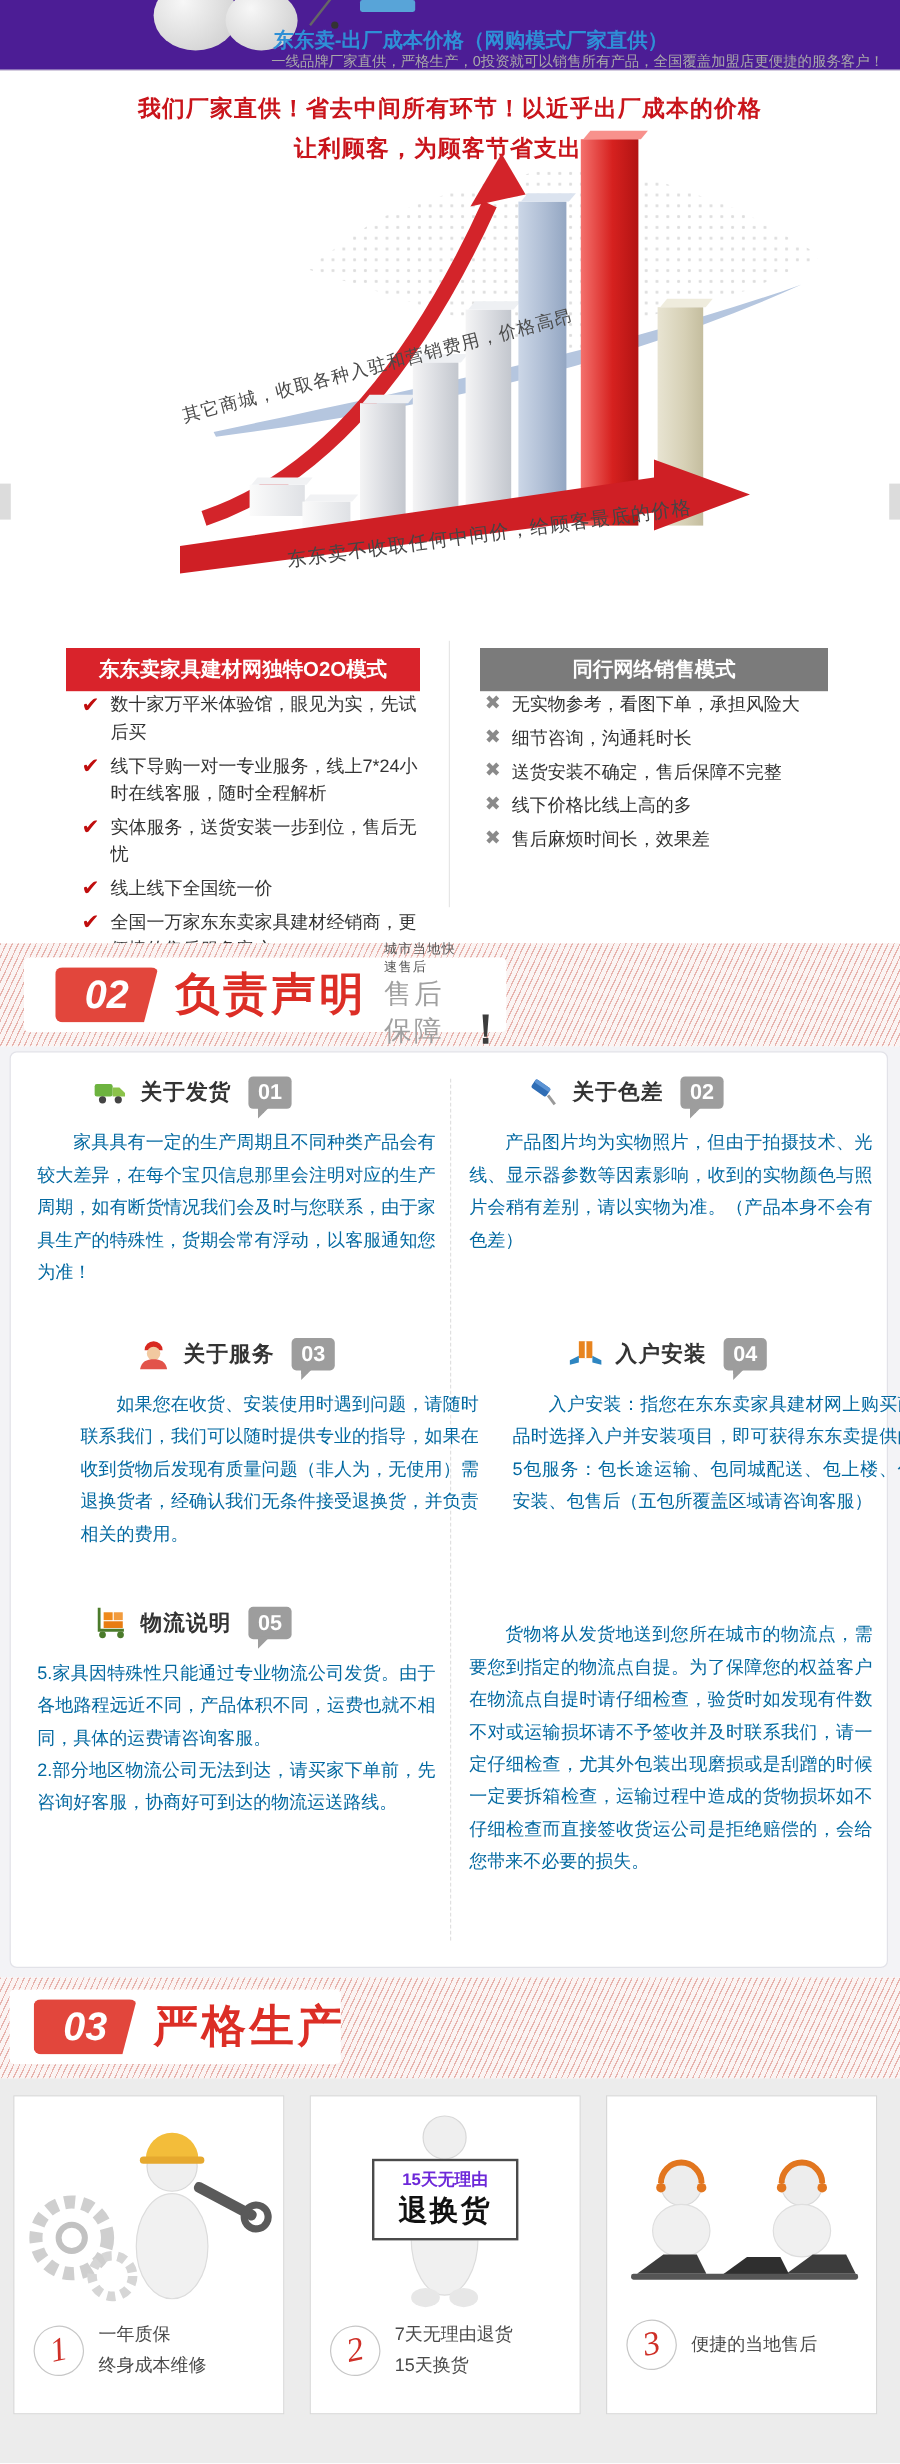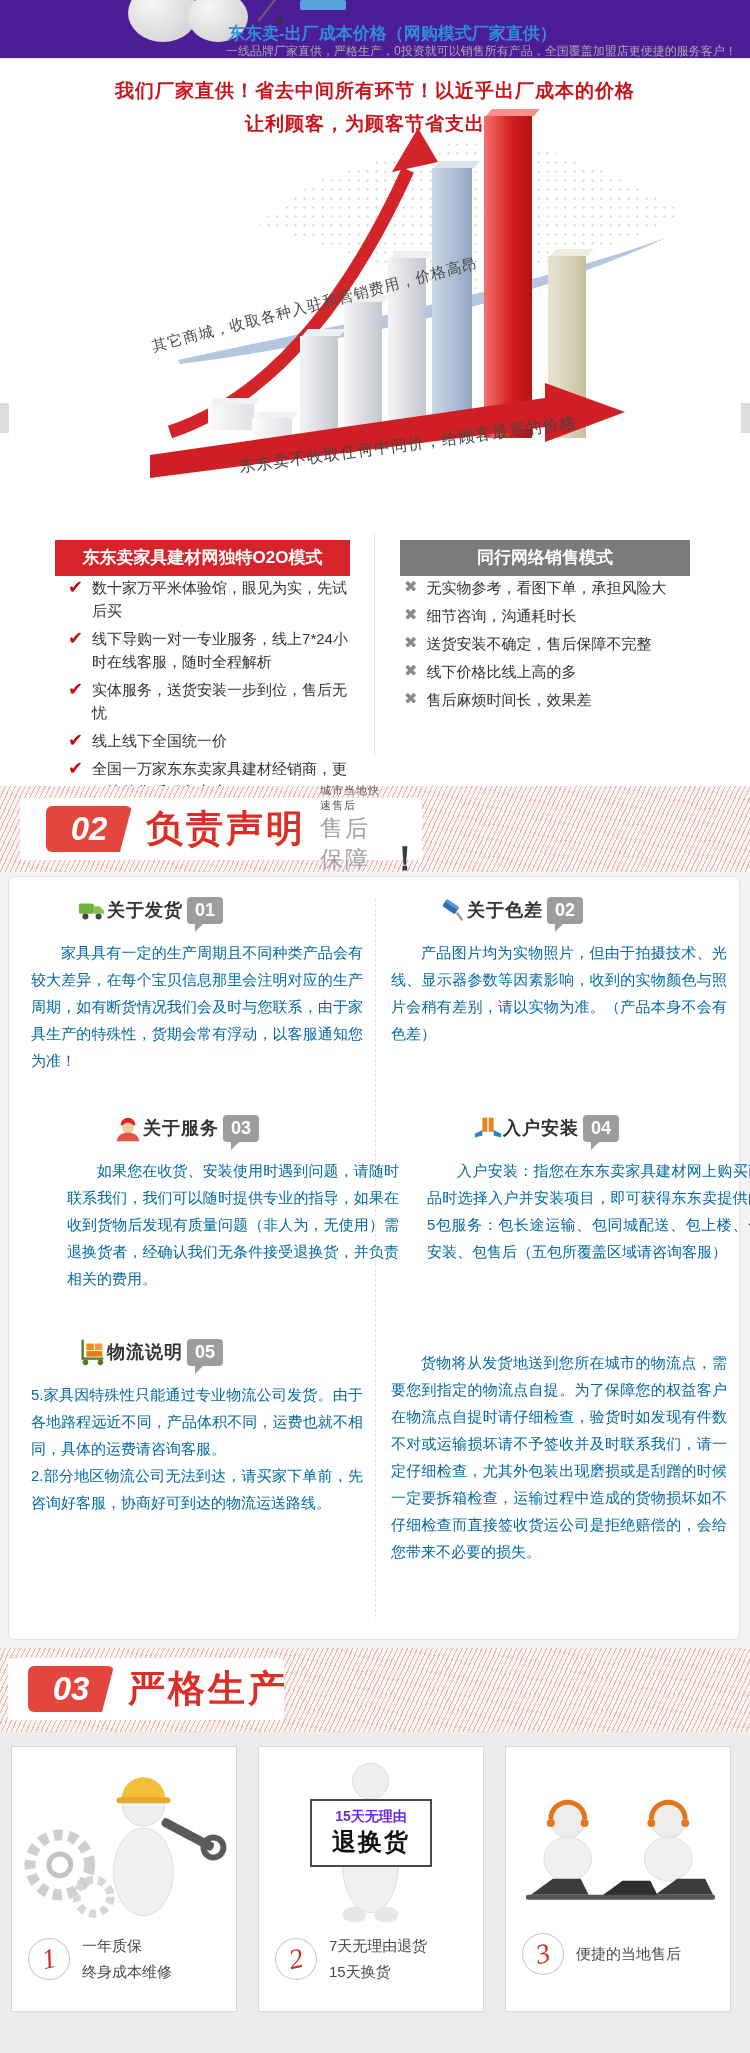--- a/index.html
+++ b/index.html
@@ -77,21 +77,21 @@
 
   
   #policy-wrap{position:absolute;left:0;top:872px;width:750px;height:776px;background:#f3f3f6;}
   #policy-card{position:absolute;left:8px;top:4px;width:732px;height:764px;background:#fff;
       border:1px solid #e2e2e8;border-radius:6px;box-sizing:border-box;}
   .policy-divider{position:absolute;left:366px;top:22px;height:718px;border-left:1px dashed #e0e0e0;}
   .policy-item{position:absolute;}
   .p-col-l{left:22px;width:332px;}
   .p-col-r{left:382px;width:336px;}
   .p-row1{top:18px;} .p-row2{top:236px;margin-left:36px;} .p-row3{top:460px;}
-  .policy-head{display:flex;align-items:center;padding-left:46px;}
+  .policy-head{display:flex;align-items:center;gap:10px;padding-left:46px;}
   .policy-head svg{width:30px;height:30px;flex:0 0 auto;}
   .policy-title{font-size:18px;font-weight:bold;color:#333;letter-spacing:1px;}
   .num-badge{position:relative;background:#9d9d9d;color:#fff;font-weight:bold;font-size:18px;
      padding:3px 8px;border-radius:4px;margin-left:4px;}
   .num-badge::after{content:'';position:absolute;left:8px;bottom:-8px;border:5px solid transparent;
      border-top-color:#9d9d9d;border-left-color:#9d9d9d;}
   .policy-text{margin:14px 0 0 0;font-size:15px;line-height:27px;color:#0369a1;text-align:justify;}
   .policy-text.indent{text-indent:2em;}
 
   

